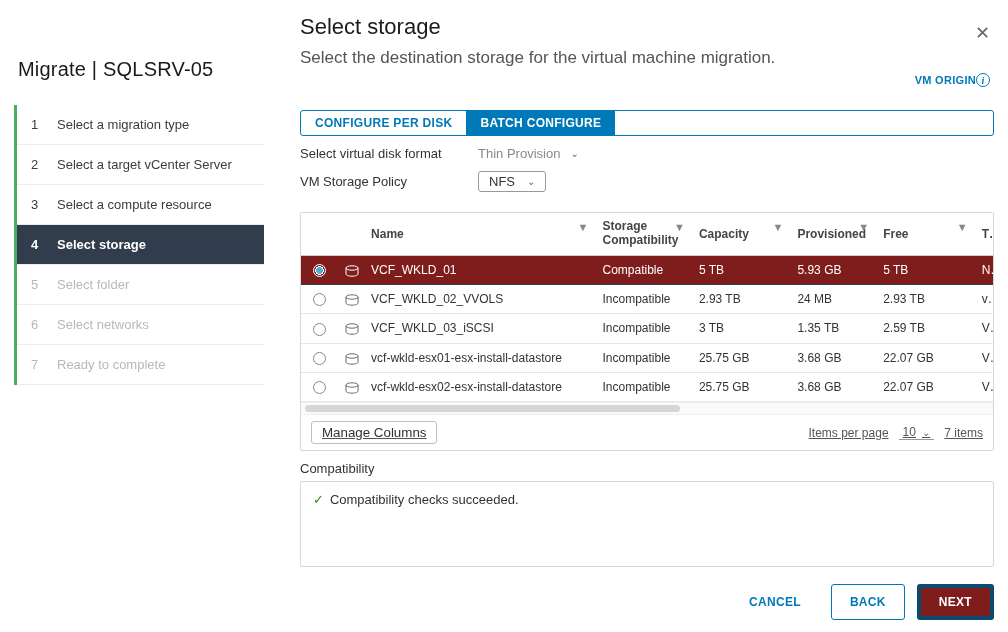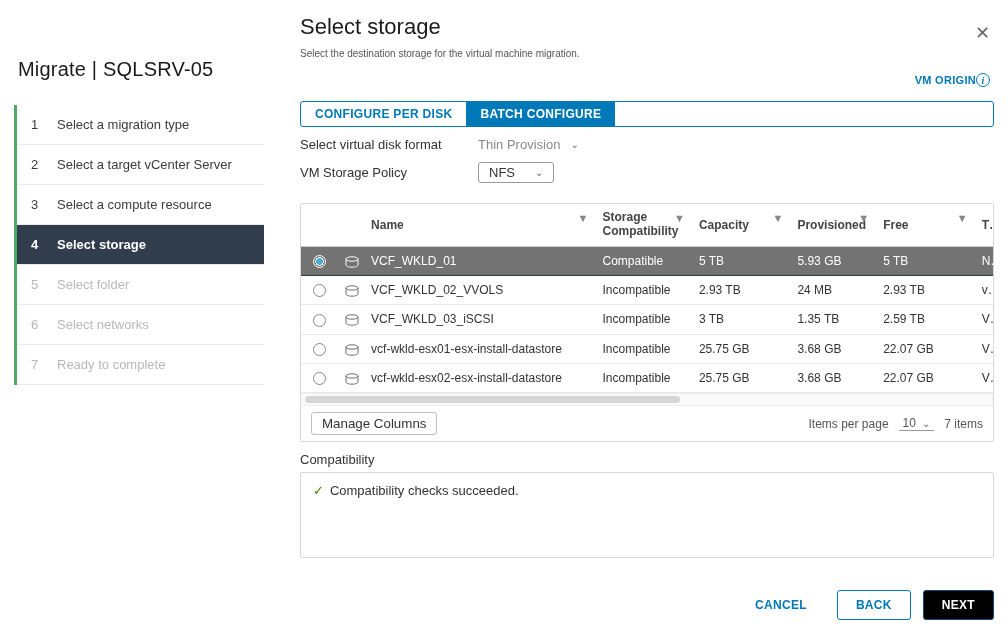--- a/index.html
+++ b/index.html
@@ -9,59 +9,59 @@
   .title { font-size: 20px; font-weight: 300; color: #1a1a1a; padding: 4px 4px 16px; letter-spacing: 0.2px; margin-top: 40px; }
   .steps { border-left: 3px solid #4faa63; margin-top: 8px; }
   .step { padding: 12px 14px; font-size: 13px; color: #3b3b3b; cursor: pointer; border-bottom: 1px solid #eceaea; display:flex; gap:14px; }
   .step.active { background: #313c4c; color: #fff; font-weight: 600; }
   .step.disabled { color: #b8b8b8; cursor: default; }
   .step.disabled + .step.disabled { border-top: none; }
   .step .num { width: 12px; }
   .main { flex: 1; padding: 14px 14px 12px 22px; position: relative; display:flex; flex-direction:column; }
   .close-x { position: absolute; top: 22px; right: 18px; font-size: 18px; color: #6a6a6a; cursor: pointer; }
   .h1 { font-size: 22px; font-weight: 300; margin-bottom: 8px; color:#1b1b1b; }
-  .subtitle { font-size: 10px; color: #555; margin-bottom: 8px; }
+  .subtitle { font-size: 17px; color: #555; margin-bottom: 8px; }
   .vm-origin { position: absolute; right: 18px; top: 73px; color: #0079b8; font-size: 11px; font-weight:600; letter-spacing:0.3px; cursor:pointer; display:flex; align-items:center; gap:0;}
   .info-circle { width:14px; height:14px; border:1.5px solid #0079b8; border-radius:50%; display:inline-flex; align-items:center; justify-content:center; font-size:10px; font-style:italic; font-weight:700; color:#0079b8; font-family: Georgia, serif;}
   .tabs { margin-top: 34px; display:inline-flex; border:1px solid #0079b8; border-radius:3px; overflow:hidden; }
   .tab { padding: 5px 14px; font-size: 12px; color:#0079b8; cursor:pointer; font-weight:600; letter-spacing:0.3px;}
   .tab.active { background:#0079b8; color:#fff; }
   .formrow { display:flex; align-items:center; gap: 28px; margin-top: 10px; font-size:13px;}
   .formrow .lbl { width: 150px; color:#333; }
   .thin-prov { color:#8a8a8a; display:flex; align-items:center; gap:10px;}
-  .select { border:1px solid #999; border-radius:3px; padding:2px 10px; color:#333; display:inline-flex; align-items:center; gap:20px; cursor:pointer; min-width:54px;}
+  .select { border:1px solid #999; border-radius:3px; padding:2px 10px; color:#333; display:inline-flex; align-items:center; gap:12px; cursor:pointer; min-width:54px;}
   .chev { font-size:10px; color:#6a6a6a; }
   .grid-wrap { margin-top: 20px; border:1px solid #d7d7d7; border-radius:2px; }
   table { border-collapse: collapse; width: 100%; table-layout: fixed; }
   th, td { text-align:left; padding: 7px 8px; font-size:12px; border-bottom:1px solid #e7e7e7; white-space:nowrap; overflow:hidden; text-overflow:ellipsis;}
   thead th { color:#454545; font-weight:600; background:#fff; border-bottom:1px solid #ccc; position:relative;}
   th.sel, td.sel { width:34px; text-align:center; }
   th.icon, td.icon { width:24px; padding-right:0;}
   .filter-icon { position:absolute; right:6px; top: 8px; color:#888; font-size:11px;}
-  tbody tr.selected { background:#737373; color:#fff; }
+  tbody tr.selected { background:#7f1d1d; color:#fff; }
   tbody tr.selected td { border-bottom-color:#313c4c;}
   .radio { width:13px; height:13px; border:1px solid #888; border-radius:50%; display:inline-block; vertical-align:middle;}
   tr.selected .radio { border:1px solid #fff; background: radial-gradient(circle, #49afd9 0 45%, #fff 46% 55%, transparent 56%);}
   .ds-icon { display:inline-block; width:14px; height:12px; vertical-align:middle; margin-right:6px; position:relative;}
   .ds-icon svg { display:block; }
   .th-stack { line-height: 1.15; }
   .scroll-strip { height:12px; background:#fafafa; border-top:1px solid #eee; position:relative;}
   .scroll-thumb { position:absolute; left:4px; top:2px; height:7px; width:375px; background:#d6d6d6; border-radius:4px;}
-  .grid-footer { display:flex; align-items:center; justify-content:space-between; padding:6px 10px; font-size:12px; color:#555; border-top:1px solid #eee;}
+  .grid-footer { display:flex; align-items:center; justify-content:space-between; padding:6px 10px; font-size:12px; color:#555; border-top:1px solid #eee;text-decoration:underline;}
   .mc-btn { border:1px solid #bfbfbf; border-radius:3px; padding:3px 10px; background:#fff; cursor:pointer; color:#333;}
   .ipp { display:flex; align-items:center; gap:10px;}
   .ipp-sel { border-bottom:1px solid #999; padding:0 4px; display:inline-flex; gap:6px; align-items:center; cursor:pointer;}
   .compat-label { margin-top:10px; font-size:13px; color:#333;}
   .compat-box { border:1px solid #d7d7d7; border-radius:2px; margin-top:5px; padding:10px 12px; min-height:86px;}
   .check { color:#3c8500; margin-right:6px; }
   .footer { margin-top:auto; display:flex; justify-content:flex-end; gap:12px; padding-top:16px;}
   .btn { padding:7px 18px; font-size:12px; border-radius:3px; cursor:pointer; font-weight:600; letter-spacing:0.3px;}
   .btn-cancel { background:none; border:none; color:#0079b8; }
   .btn-back { background:#fff; border:1px solid #0079b8; color:#0079b8; }
-  .btn-next { background:#000000; border:1px solid #0c4a6e; color:#fff; }
+  .btn-next { background:#7f1d1d; border:4px solid #0c4a6e; color:#fff; }
   col.c-sel{width:34px}col.c-icon{width:24px}col.c-name{width:216px}col.c-compat{width:90px}col.c-cap{width:92px}col.c-prov{width:80px}col.c-free{width:92px}col.c-t{width:18px}
 </style>
 </head>
 <body>
 
 <div class="container">
   <aside class="sidebar">
     <div class="title">
       <span>Migrate</span><span> | </span><span>SQLSRV-05</span>
     </div>

